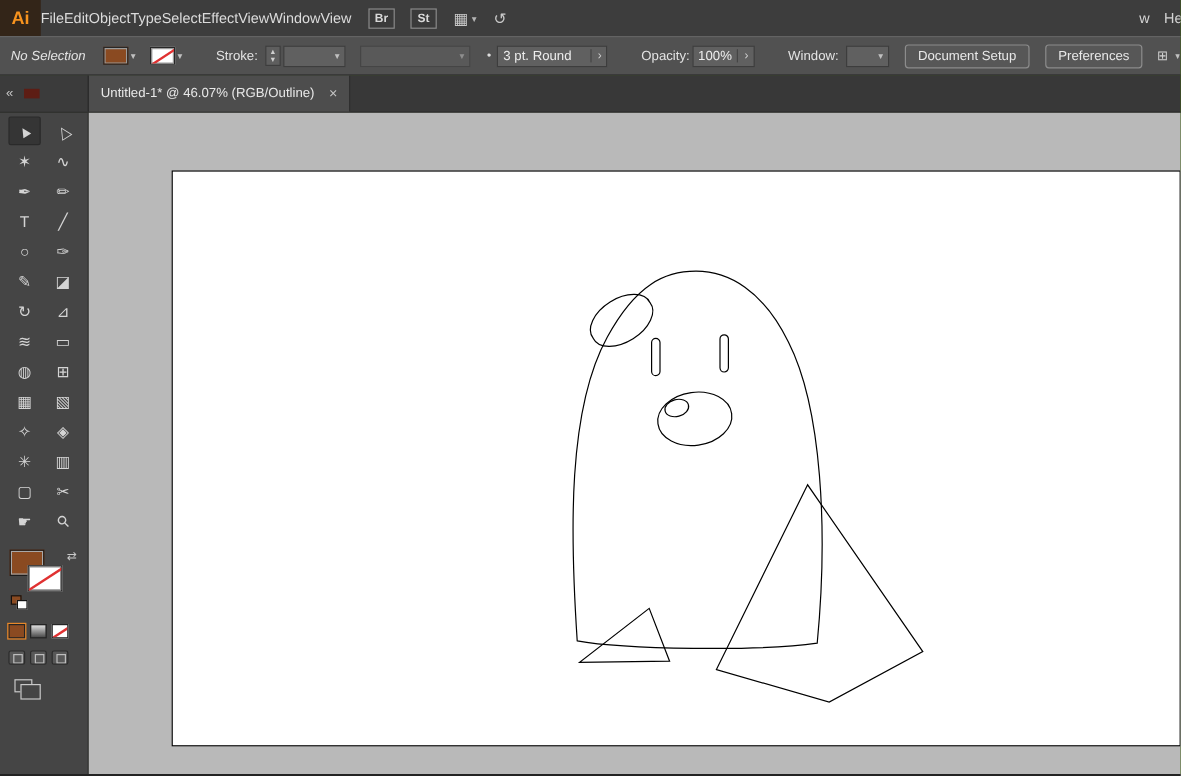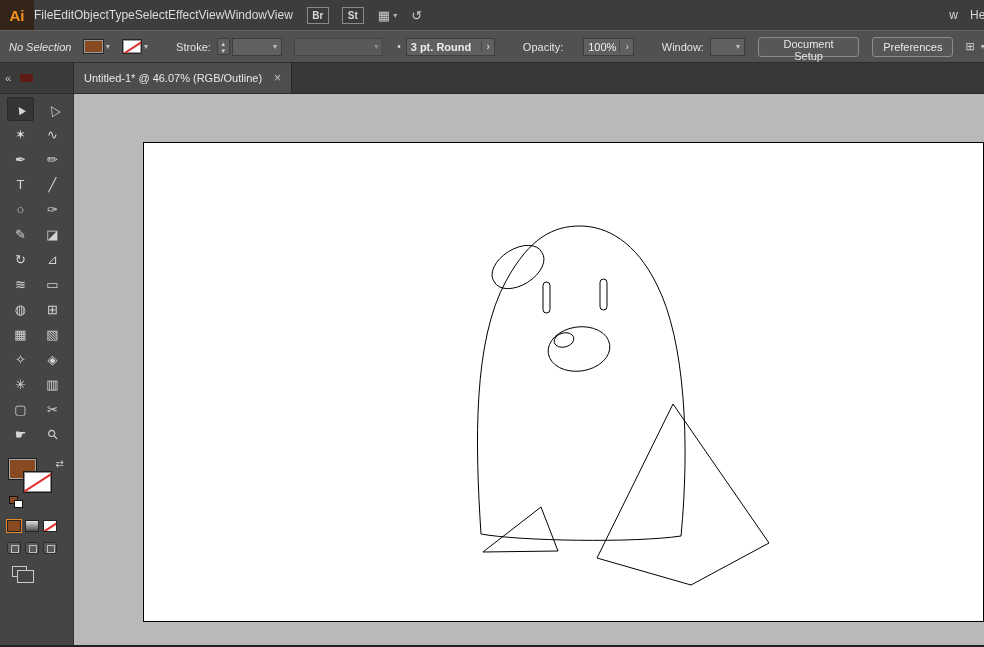--- a/index.html
+++ b/index.html
@@ -35,22 +35,22 @@
   .cb-stepper { margin-left:6px; width:13px; height:17px; background:#5e5e5e; border:1px solid #3d3d3d;
                 display:flex; flex-direction:column; align-items:center; justify-content:center; line-height:7px;
                 font-size:7px; color:#cfcfcf; }
   .cb-select { position:relative; height:18px; background:#606060; border:1px solid #3d3d3d;
                display:flex; align-items:center; padding:0 4px; color:#ededed; }
   .cb-select .chev { margin-left:auto; font-size:8px; color:#c0c0c0; padding-left:4px; }
   .cb-select .chev-r { margin-left:auto; font-size:10px; color:#cfcfcf; border-left:1px solid #454545; padding-left:5px; }
   .sel-w { width:52px; margin-left:2px; }
   .sel-vw { width:92px; margin-left:12px; opacity:.55; }
   .cb-dot { margin-left:14px; color:#dedede; font-size:10px; }
-  .sel-brush { width:92px; margin-left:5px;font-weight:bold; }
-  .sel-opacity { width:52px; margin-left:20px; }
+  .sel-brush { width:92px; margin-left:5px; }
+  .sel-opacity { width:52px; margin-left:2px; }
   .sel-style { width:36px; margin-left:6px; }
   .cb-btn { margin-left:13px; height:20px; padding:0 10px; background:#575757; border:1px solid #8c8c8c;
             border-radius:3px; color:#e8e8e8; font-size:11px; font-family:"Liberation Sans",sans-serif; }
   .cb-righticons { margin-left:12px; display:flex; align-items:center; gap:4px; color:#cfcfcf; overflow:hidden; }
   
   .tabrow { height:31px; display:flex; background:#383838; border-bottom:1px solid #2a2a2a; }
   .tools-header { width:74px; background:#3b3b3b; border-right:1px solid #2a2a2a; position:relative;
                   display:flex; align-items:center; }
   .collapse { color:#c8c8c8; font-size:11px; margin-left:5px; }
   .accent { width:13px; height:8px; background:#5d1d14; margin-left:9px; }

